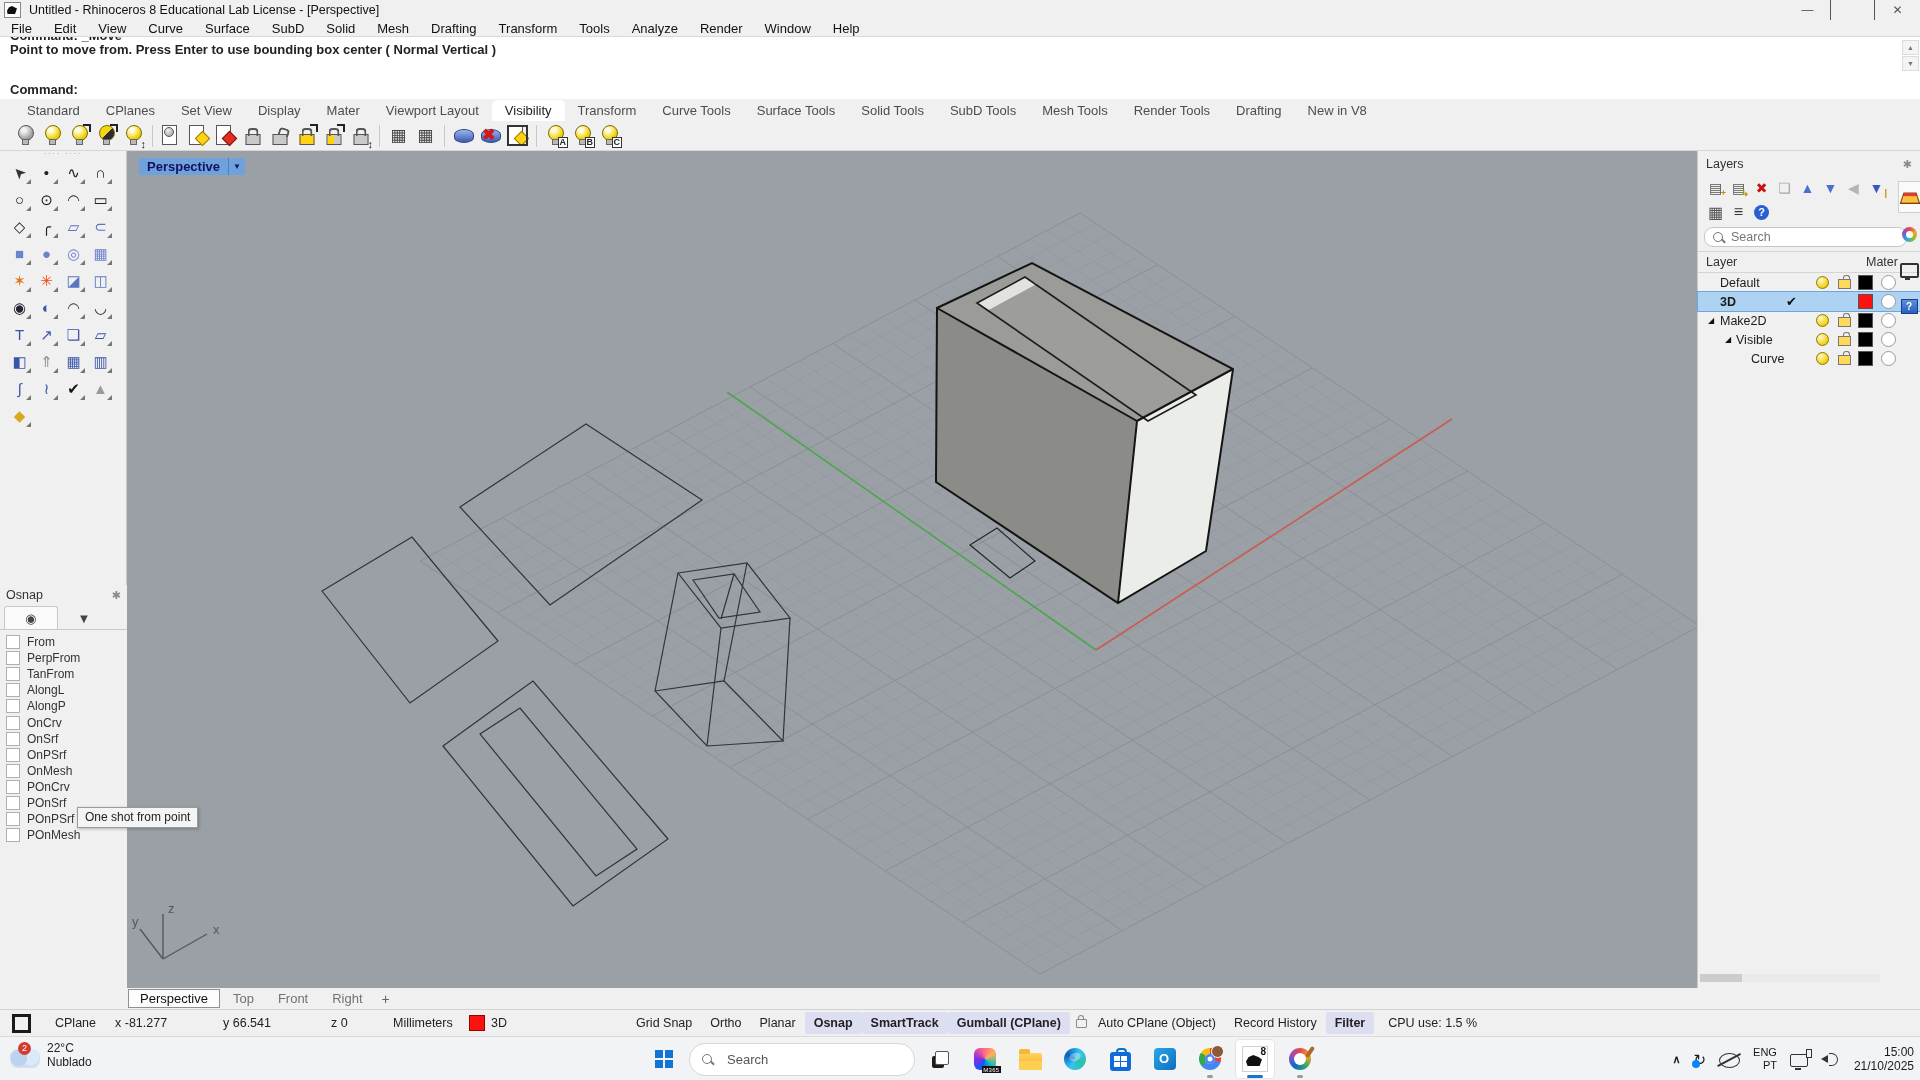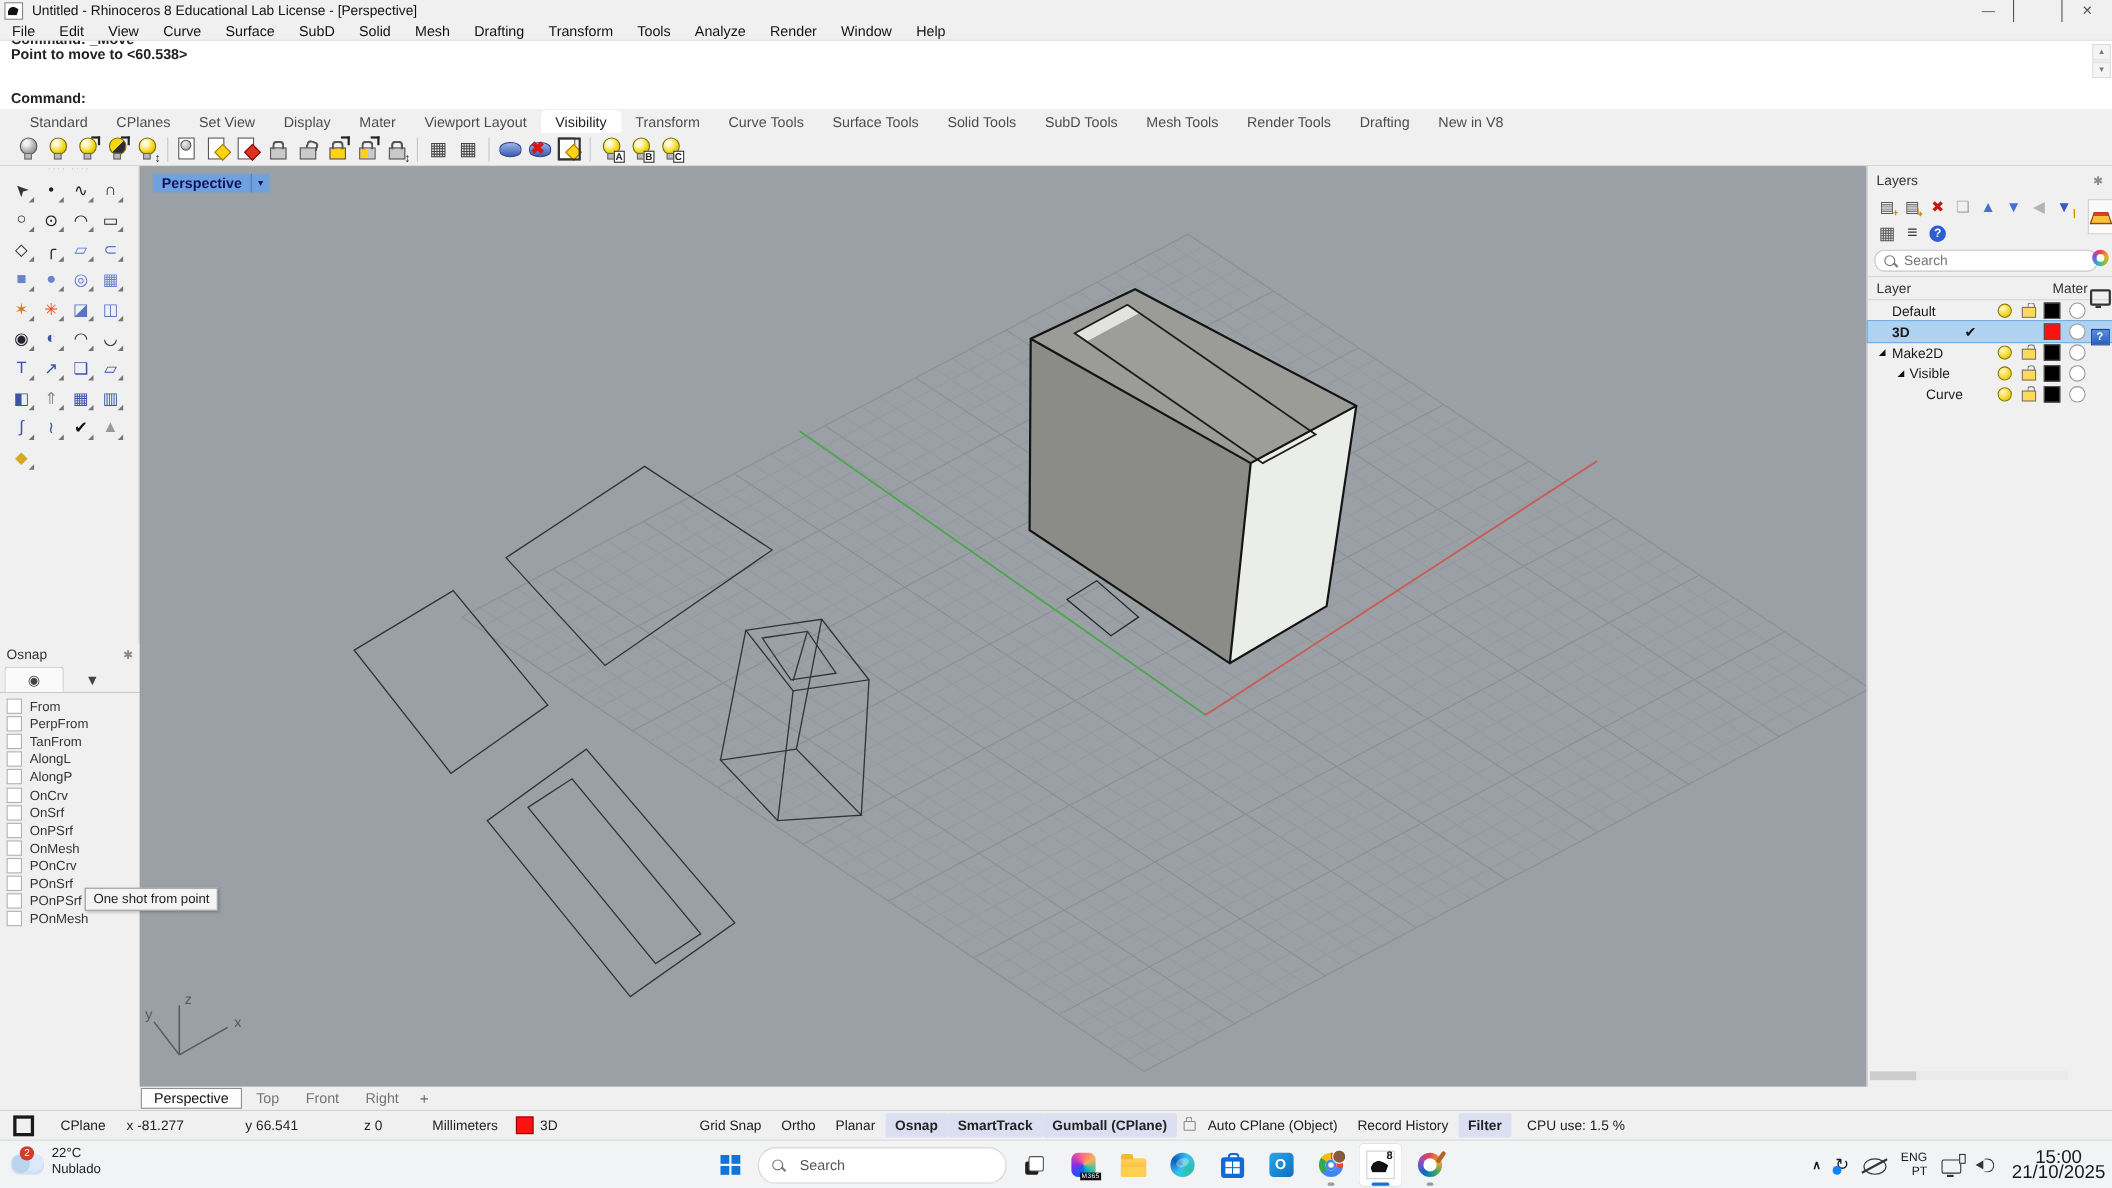--- a/index.html
+++ b/index.html
@@ -189,21 +189,21 @@
   .sync::after{content:"";position:absolute;left:-2px;bottom:-1px;width:8px;height:8px;border-radius:50%;background:#0a84ff;}
   .eye{width:19px;height:13px;border:1.6px solid #333;border-radius:50%;position:relative;margin-top:2px;}
   .eye::after{content:"";position:absolute;left:-4px;top:5px;width:26px;height:1.6px;background:#333;transform:rotate(-28deg);}
   .langs{font-size:11px;line-height:13px;text-align:right;}
   .net{width:16px;height:11px;border:1.6px solid #333;border-radius:2px;position:relative;margin-top:3px;}
   .net::before{content:"";position:absolute;left:4px;bottom:-4px;width:6px;height:2px;background:#333;}
   .net::after{content:"";position:absolute;right:-5px;top:-6px;width:4px;height:7px;border:1.6px solid #333;background:#f2f3f5;}
   .spk{position:relative;width:20px;height:16px;}
   .spk::before{content:"";position:absolute;left:0;top:4px;border-top:4px solid transparent;border-bottom:4px solid transparent;border-right:7px solid #333;}
   .spk::after{content:"";position:absolute;left:8px;top:2px;width:8px;height:11px;border:1.6px solid #333;border-left:none;border-radius:0 9px 9px 0;}
-  .clock{font-size:17px;line-height:14px;text-align:center;}
+  .clock{font-size:12px;line-height:14px;text-align:right;}
 </style>
 </head>
 <body>
 
 <div class="titlebar">
   <span class="rh-ico"></span>
   <span>Untitled - Rhinoceros 8 Educational Lab License - [Perspective]</span>
   <div class="wctl">
     <span>—</span>
     <span>
@@ -227,21 +227,21 @@
     <span>Tools</span>
     <span>Analyze</span>
     <span>Render</span>
     <span>Window</span>
     <span>Help</span>
   </div>
 
 <div class="cmdwrap">
   <div class="cmdhist">
     <div class="cmd-cut">Command: _Move</div>
-    <div>Point to move to &lt;60.538&gt;</div>
+    <div>Point to move from. Press Enter to use bounding box center ( Normal  Vertical )</div>
   </div>
   <div class="cmdprompt">Command:</div>
   <div class="cmdsb">
     <span>▲</span>
     <span>▼</span>
   </div>
 </div>
 
 <div class="tabrow" id="tabrow">
     <span class="ttab">Standard</span>

